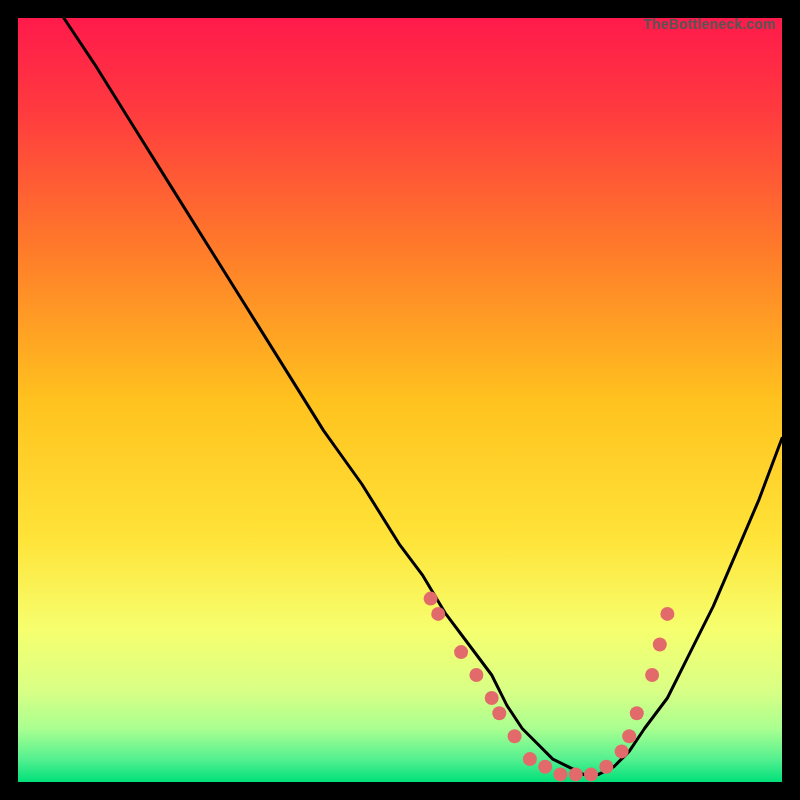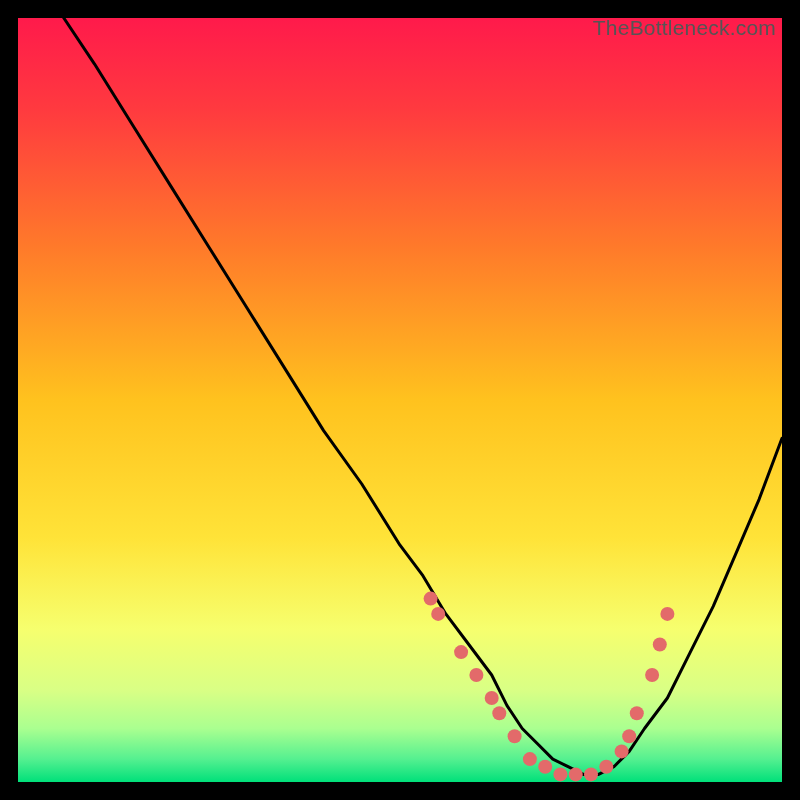--- a/index.html
+++ b/index.html
@@ -24,22 +24,22 @@
     left: 0;
     top: 0;
     width: 764px;
     height: 764px;
   }
   .watermark {
     position: absolute;
     top: -2px;
     right: 6px;
     color: #555;
-    font-size: 21px;
-    font-weight: 400;
+    font-size: 14px;
+    font-weight: 700;
     letter-spacing: 0.2px;
   }
   svg {
     position: absolute;
     left: 0;
     top: 0;
   }
 </style>
 </head>
 <body>

